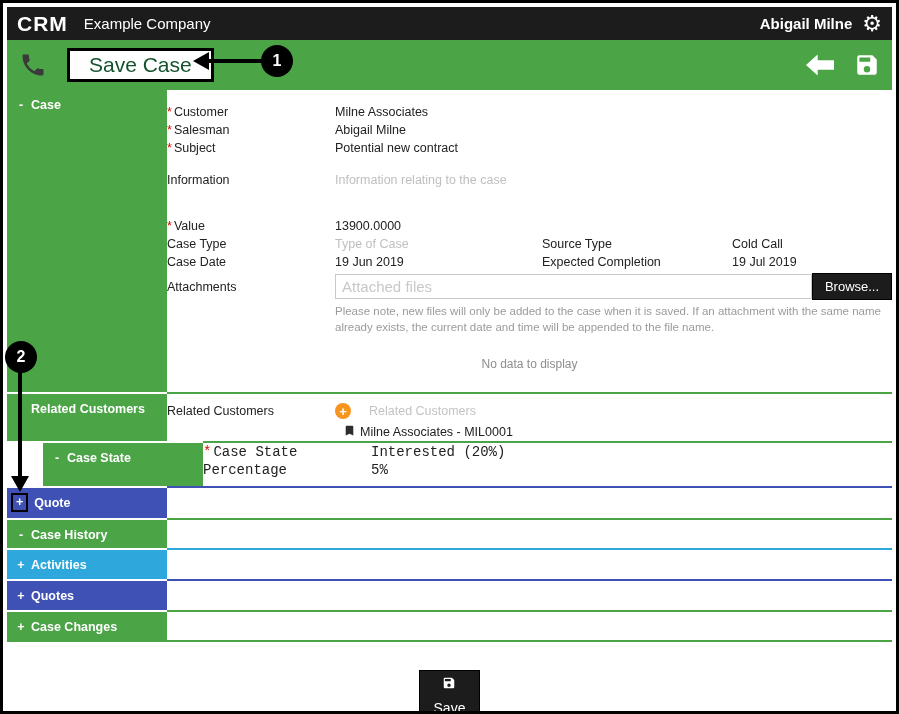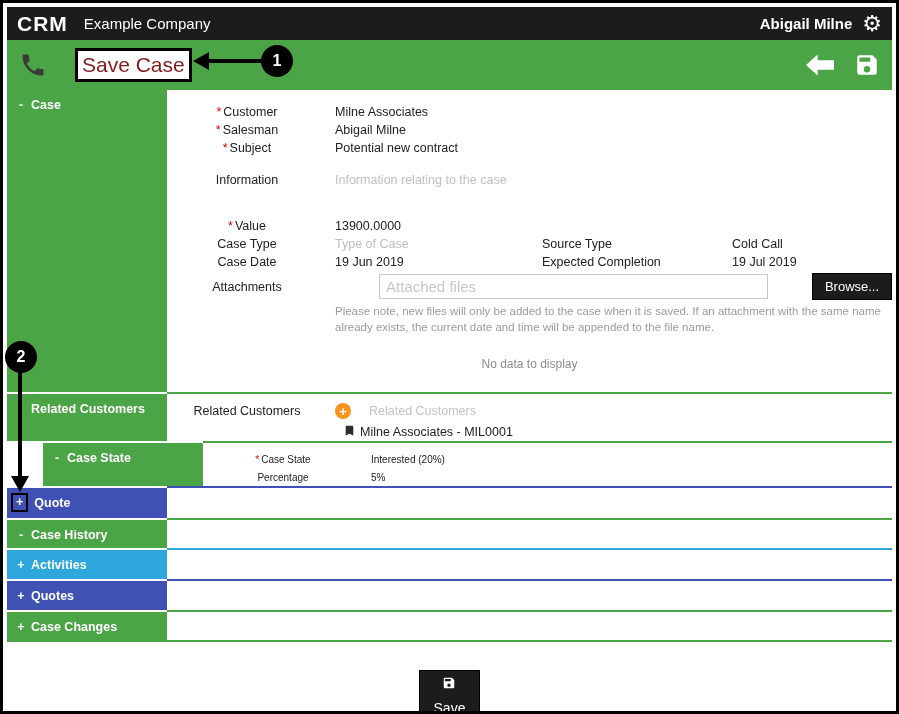--- a/index.html
+++ b/index.html
@@ -25,22 +25,22 @@
   .user { font-weight:bold; font-size:15px; }
   .gear { font-size:22px; margin-left:10px; line-height:1; cursor:pointer; }
 
   
   .toolbar {
     height:50px; background:var(--green,#4ba446);
     display:flex; align-items:center; padding:0 12px;
   }
   .phone { display:inline-flex; }
   .title-box {
-    margin-left:28px; background:#fefefe; border:3px solid #000;
-    padding:2px 4px; font-size:21px; color:#7f1d1d; white-space:nowrap;
+    margin-left:20px; background:#fefefe; border:3px solid #000;
+    padding:2px 19px; font-size:21px; color:#14532d; white-space:nowrap;
   }
   .tool-icon { margin-left:20px; display:inline-flex; cursor:pointer; }
 
   
   .section { display:flex; }
   .side {
     flex:0 0 160px; color:#fff; font-weight:bold; font-size:12.5px;
     padding:8px 4px 0 8px; display:flex; align-items:flex-start; cursor:pointer;
   }
   .section:not(.sec-case) .side { border-top:2px solid #fff; }
@@ -62,29 +62,29 @@
   .sec-state      { height:45px;margin-left:36px; }
   .sec-quote      { height:32px; }
   .sec-history    { height:30px; }
   .sec-activities { height:31px; }
   .sec-quotes     { height:31px; }
   .sec-changes    { height:32px; }
 
   
   .case-content { padding-top:13px; font-size:12.5px; color:#222; }
   .frow { display:flex; align-items:center; min-height:18px; line-height:18px; }
-  .flabel { flex:0 0 168px; text-align:center; padding-right:8px; white-space:nowrap; }
+  .flabel { flex:0 0 168px; text-align:left; padding-right:8px; white-space:nowrap; }
   .req { color:#e00000; margin-right:2px; }
   .fvalue { white-space:nowrap; }
   .fvalue.grow { flex:1; }
   .placeholder { color:#bfbfbf; }
   .flabel2 { flex:0 0 190px; padding-right:8px; white-space:nowrap; }
   .fvalue2 { flex:0 0 160px; white-space:nowrap; }
   .gap14 { height:14px; } .gap28 { height:28px; }
-  .attach-row { margin-top:2px;gap:44px; }
+  .attach-row { margin-top:2px; }
   .attach-input {
     flex:1; height:25px; border:1px solid #c9c9c9; font-size:15px;
     padding:0 6px; font-family:inherit; color:#444; background:#fff;
   }
   .attach-input::placeholder { color:#c8c8c8; }
   .browse-btn {
     flex:0 0 80px; height:27px; background:var(--dark,#1c1c1c); color:#fff;
     border:1px solid #000; font-size:13px; font-family:inherit; cursor:pointer;
   }
   .note { margin:4px 4px 0 168px; color:#9b9b9b; font-size:11.5px; line-height:1.35; }
@@ -96,21 +96,21 @@
   .add-circle {
     width:16px; height:16px; border-radius:50%; background:var(--orange,#f7941e);
     color:#fff; display:inline-flex; align-items:center; justify-content:center;
     font-size:13px; font-weight:bold; line-height:15px; cursor:pointer;
   }
   .rc-ph { color:#c3c3c3; margin-left:18px; }
   .rc-row2 { display:flex; align-items:center; margin:5px 0 0 176px; cursor:pointer; }
   .rc-row2 .txt { margin-left:4px; }
 
   
-  .state-content { padding-top:8px; font-size:10px; color:#222; }
+  .state-content { padding-top:0; font-size:14px; color:#222;font-family:Liberation Mono, monospace; }
 
   
   .footer { display:flex; justify-content:center; padding-top:28px; }
   .save-btn {
     display:inline-flex; align-items:center; gap:10px;
     background:var(--dark,#1c1c1c); color:#fff; border:1px solid #000;
     font-size:14px; padding:5px 14px; font-family:inherit; cursor:pointer;flex-direction:column;
   }
 
   

